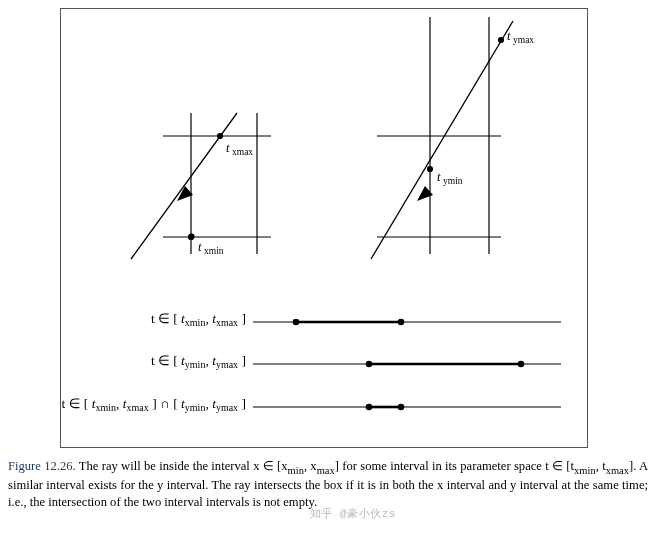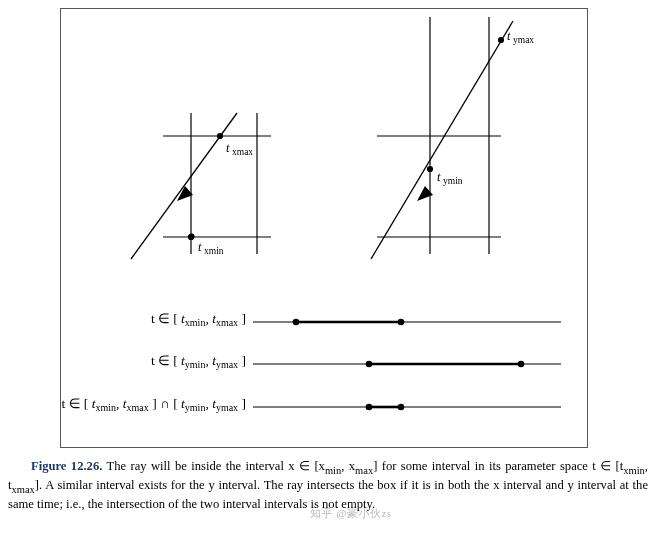--- a/index.html
+++ b/index.html
@@ -21,25 +21,25 @@
   }
   svg{display:block;}
   .cap{
     position:absolute;
     left:8px;top:458px;
     width:640px;
     font-size:12.6px;
     line-height:1.30;
     text-align:justify;
   }
-  .cap b{color:#1f3864;font-weight:bold;margin-left:23px;}
+  .cap b{color:#1f3864;font-weight:normal;}
   .wm{
     position:absolute;
     left:310px;top:506px;
-    font-family:Liberation Serif, serif;
+    font-family:Liberation Mono, monospace;
     font-size:11px;
     color:#b9b9b9;
     white-space:nowrap;
     letter-spacing:.5px;
   }
 </style>
 </head>
 <body>
 
 <div id="fig-box">

